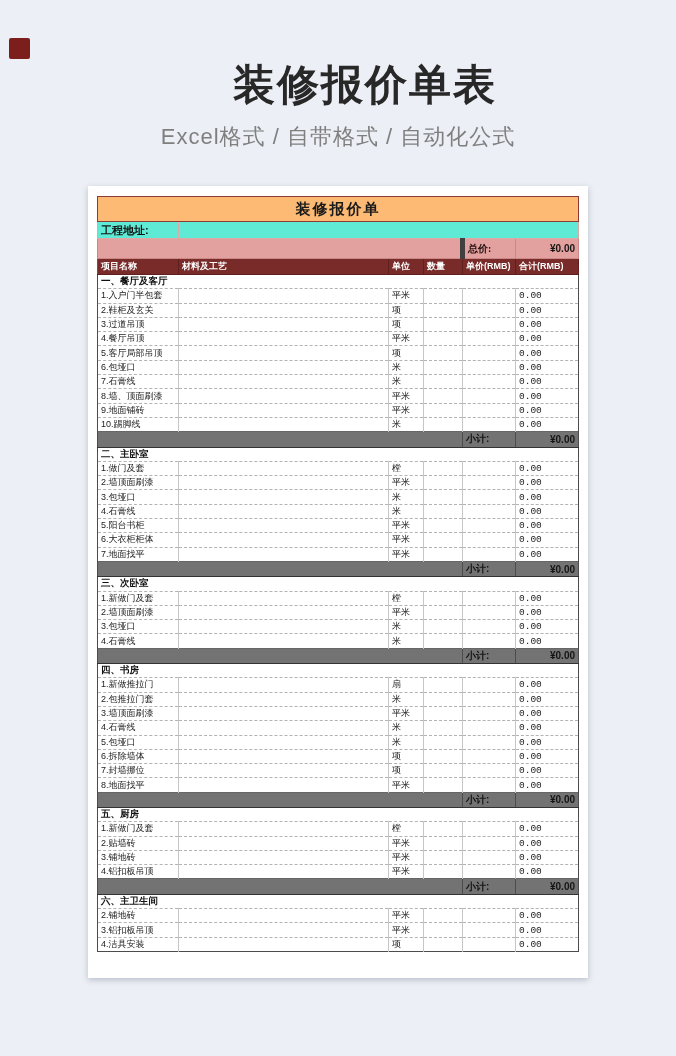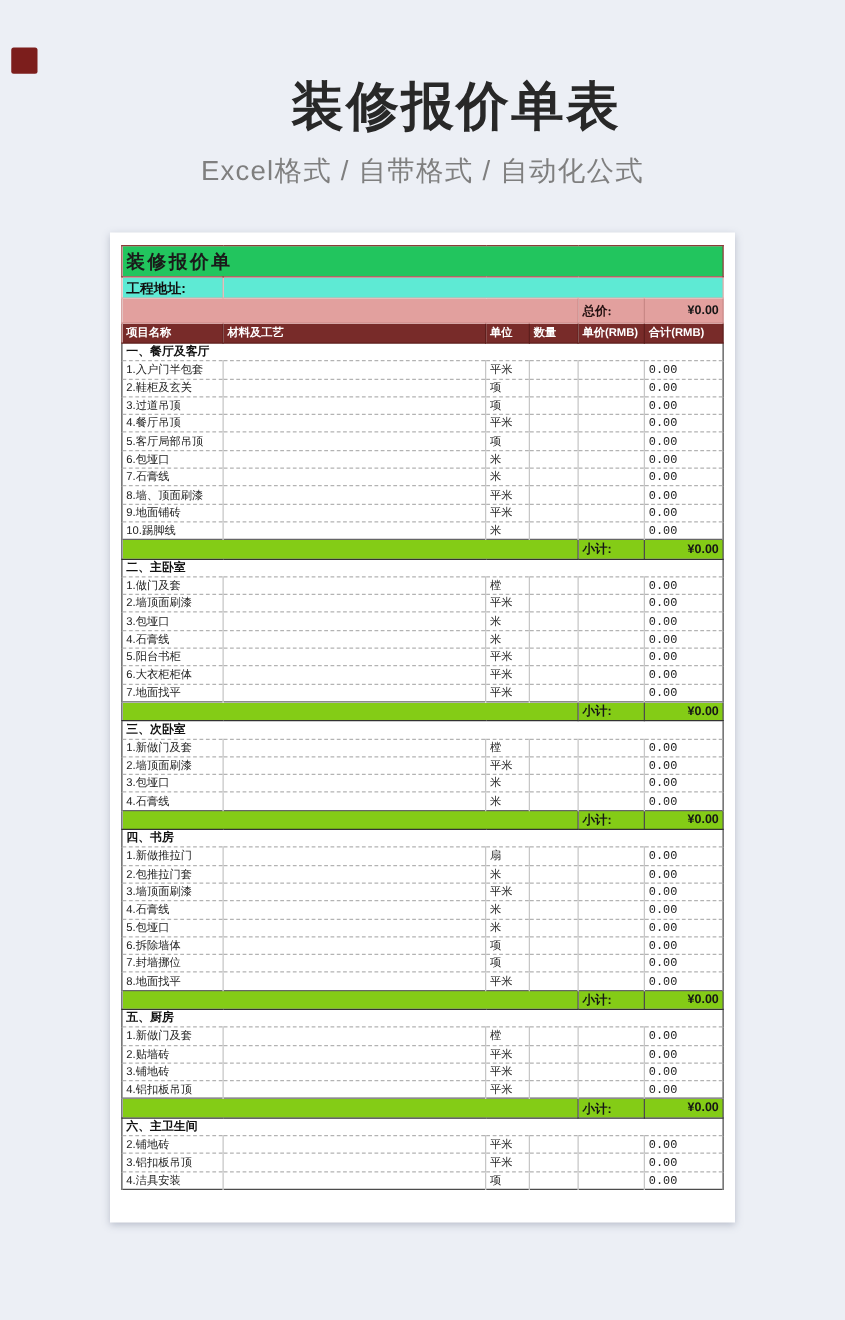--- a/index.html
+++ b/index.html
@@ -28,29 +28,29 @@
     overflow:hidden;
   }
   table.quote{
     position:absolute;left:9px;top:10px;width:481px;
     border-collapse:collapse;table-layout:fixed;
     border:1px solid #4c4c4c;
   }
   td{padding:0 3px;overflow:hidden;white-space:nowrap;vertical-align:middle;}
   
   .tr-band td{
-    height:24px;background:#22c55e;border:1px solid #8c3a38;
-    font-size:15px;font-weight:bold;color:#1a1a1a;letter-spacing:2px;
+    height:24px;background:#fdba74;border:1px solid #8c3a38;
+    text-align:center;font-size:15px;font-weight:bold;color:#1a1a1a;letter-spacing:2px;
   }
   
   .tr-addr td{height:16px;background:#5eead4;border:1px solid #dca9a7;font-size:11px;}
   .tr-addr .addr-label{font-weight:bold;color:#111;}
   
   .tr-total td{height:19px;background:#e2a09e;border:1px solid #c98886;font-size:10px;}
-  .tr-total .total-label{font-weight:bold;color:#241010;border-left:1px solid #404040;font-family:Liberation Serif, serif;}
+  .tr-total .total-label{font-weight:bold;color:#241010;border-left:5px solid #404040;font-family:Liberation Serif, serif;}
   .tr-total .total-value{font-weight:bold;color:#151515;text-align:right;border-left:1px solid #b27472;}
   
   .tr-cols td{
     height:15px;background:#782b29;color:#ffffff;font-size:9px;font-weight:bold;
     border:1px solid #5e1f1d;border-left:1px solid #8d4543;
   }
   
   .tr-sec td{
     height:13.3px;background:#ffffff;font-size:9.5px;font-weight:bold;color:#111;
     border-top:1px solid #333;border-bottom:1px dashed #b3b3b3;
@@ -60,21 +60,21 @@
   .tr-item td{
     height:13.3px;background:#ffffff;font-size:9px;color:#222;
     border-top:1px dashed #b3b3b3;border-bottom:1px dashed #b3b3b3;
     border-left:1px solid #c6c6c6;border-right:1px solid #c6c6c6;
   }
   .tr-item td:first-child{border-left:1px solid #4c4c4c;}
   .tr-item td:last-child{border-right:1px solid #4c4c4c;}
   .tr-item .cell-total{text-align:left;font-size:9.5px;font-family:Liberation Mono, monospace;}
   
   .tr-sub td{
-    height:14.3px;background:#84cc16;font-size:10px;font-weight:bold;color:#151515;
+    height:14.3px;background:#737373;font-size:10px;font-weight:bold;color:#151515;
     border-top:1px solid #666;border-bottom:1px solid #333;
     border-left:1px solid #4c4c4c;border-right:1px solid #4c4c4c;margin-top:40px;
   }
   .tr-sub .sub-label{border-left:1px solid #7e7e7e;}
   .tr-sub .sub-value{text-align:right;border-left:1px solid #7e7e7e;}
 </style>
 </head>
 <body>
 
 <div class="brand-mark"></div>

